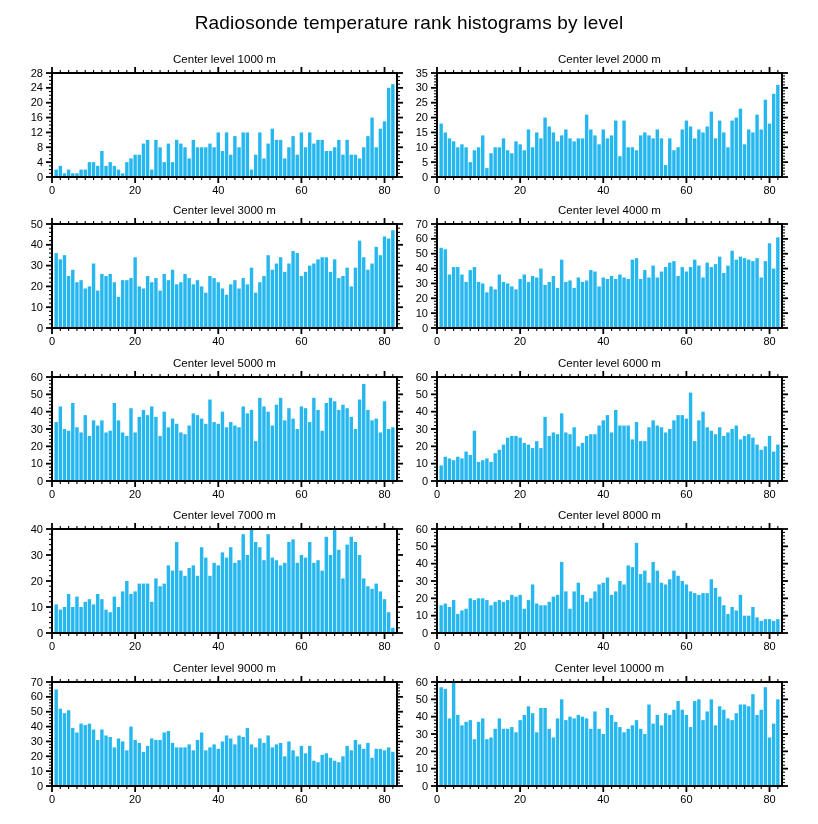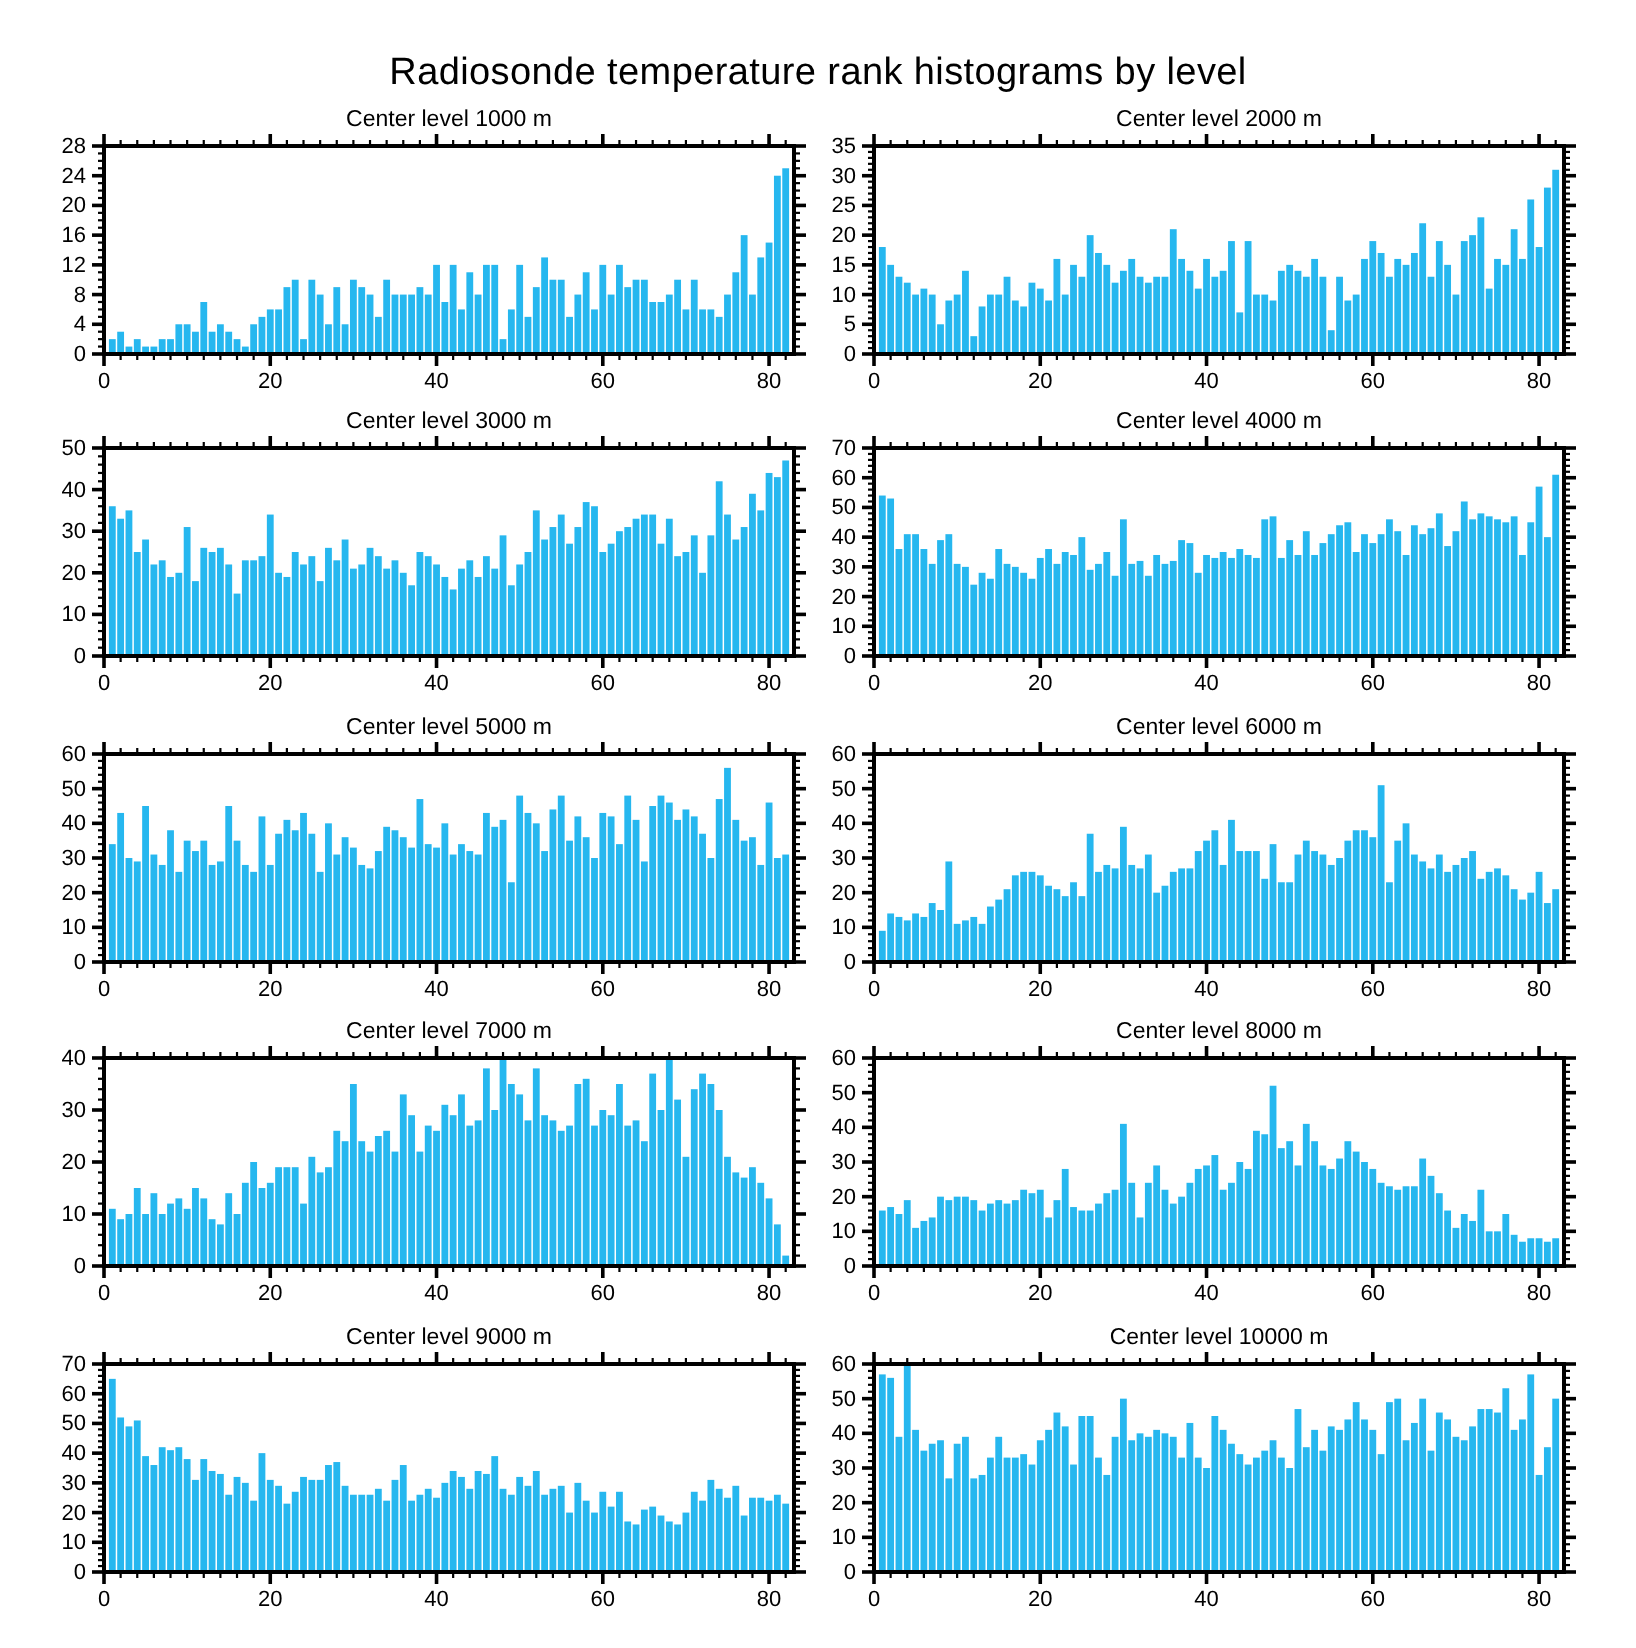--- a/index.html
+++ b/index.html
@@ -14,21 +14,20 @@
   #main-title {
     position: absolute;
     top: 12px;
     left: 0;
     width: 818px;
     text-align: center;
     font-size: 19px;
     font-weight: 500;
     color: #000000;
     letter-spacing: 0.2px;
-    margin-top: 14px;
   }
   #chart-root { position: absolute; top: 0; left: 0; }
   svg text {
     font-family: "Liberation Sans", sans-serif;
     fill: #000000;
   }
 </style>
 </head>
 <body>
 

